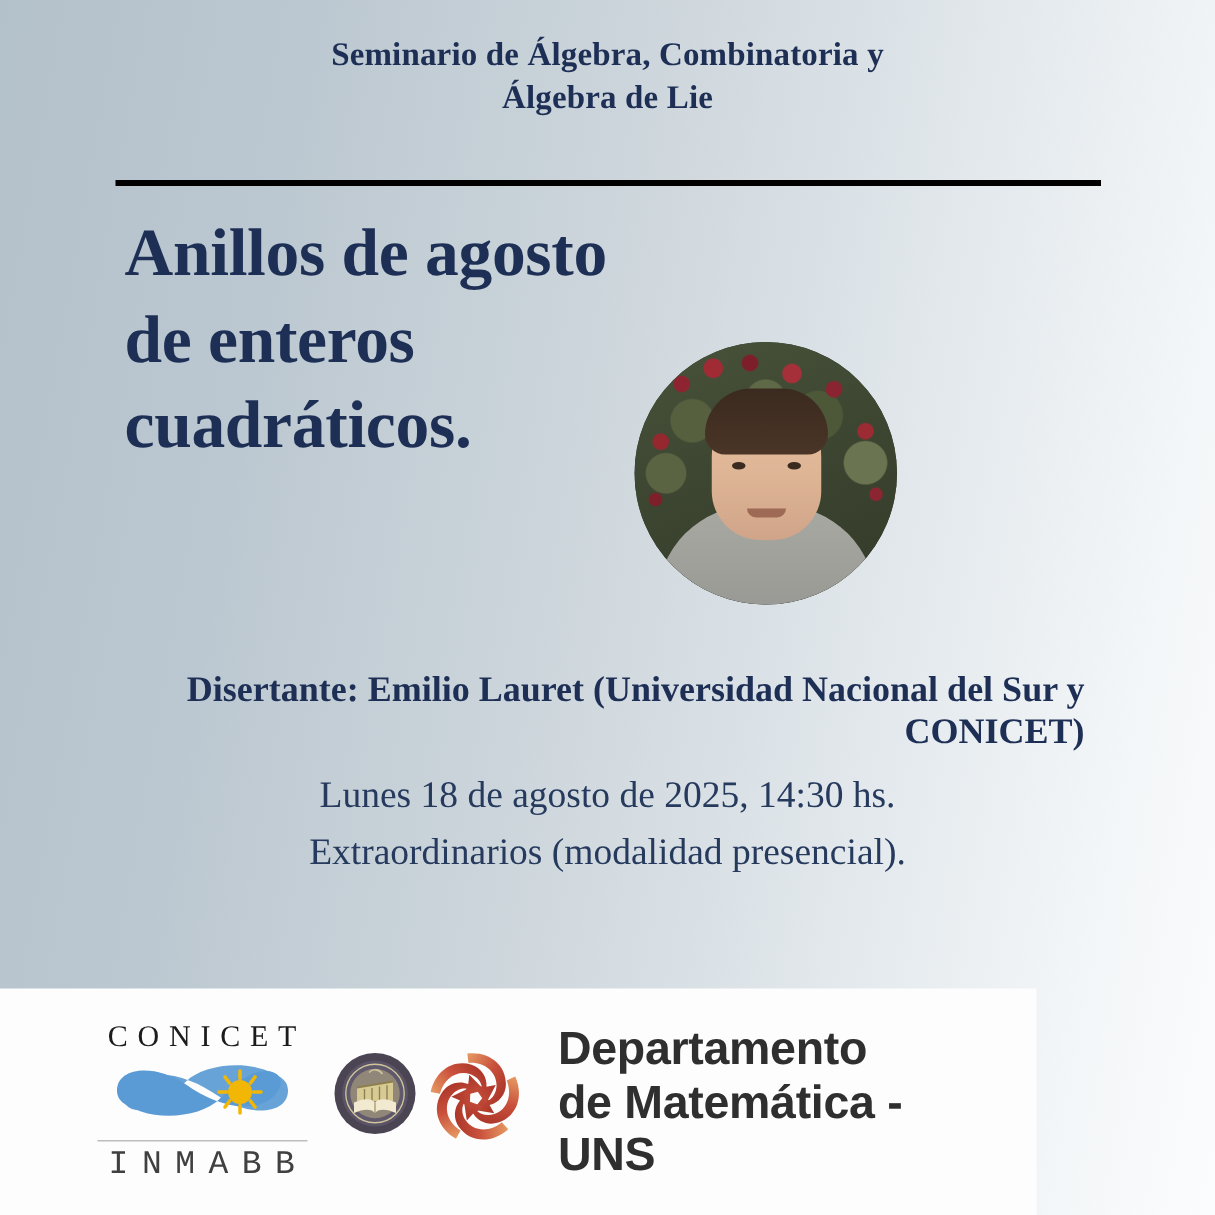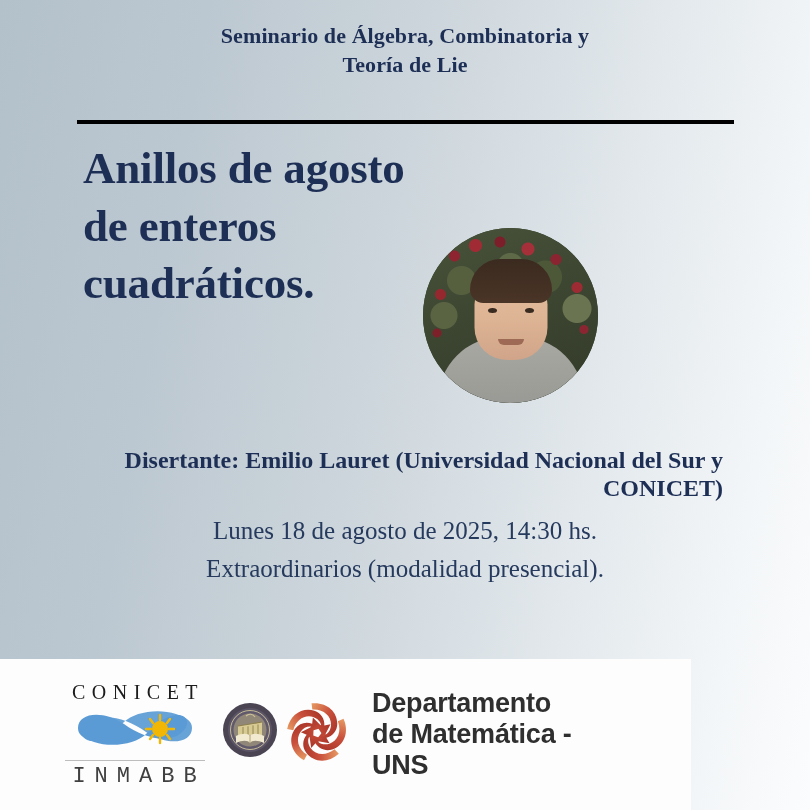--- a/index.html
+++ b/index.html
@@ -248,34 +248,34 @@
   
   .depto-block {
     display: flex;
     align-items: center;
     gap: 16px;
     padding-right: 22px;
   }
   .depto-text {
     font-family: "Liberation Sans", "DejaVu Sans", sans-serif;
     font-weight: bold;
-    font-size: 27px;
+    font-size: 31px;
     line-height: 1.16;
     color: #2f2f2f;
     letter-spacing: -0.2px;
   }
 </style>
 </head>
 <body>
 
 <div id="poster">
 
   <div class="header-title">
     <div>Seminario de Álgebra, Combinatoria y</div>
-    <div>Teoría de Lie</div>
+    <div>Álgebra de Lie</div>
   </div>
 
   <div class="divider-rule"></div>
 
   <div class="talk-title">
     <div>Anillos de agosto</div>
     <div>de enteros</div>
     <div>cuadráticos.</div>
   </div>
 

